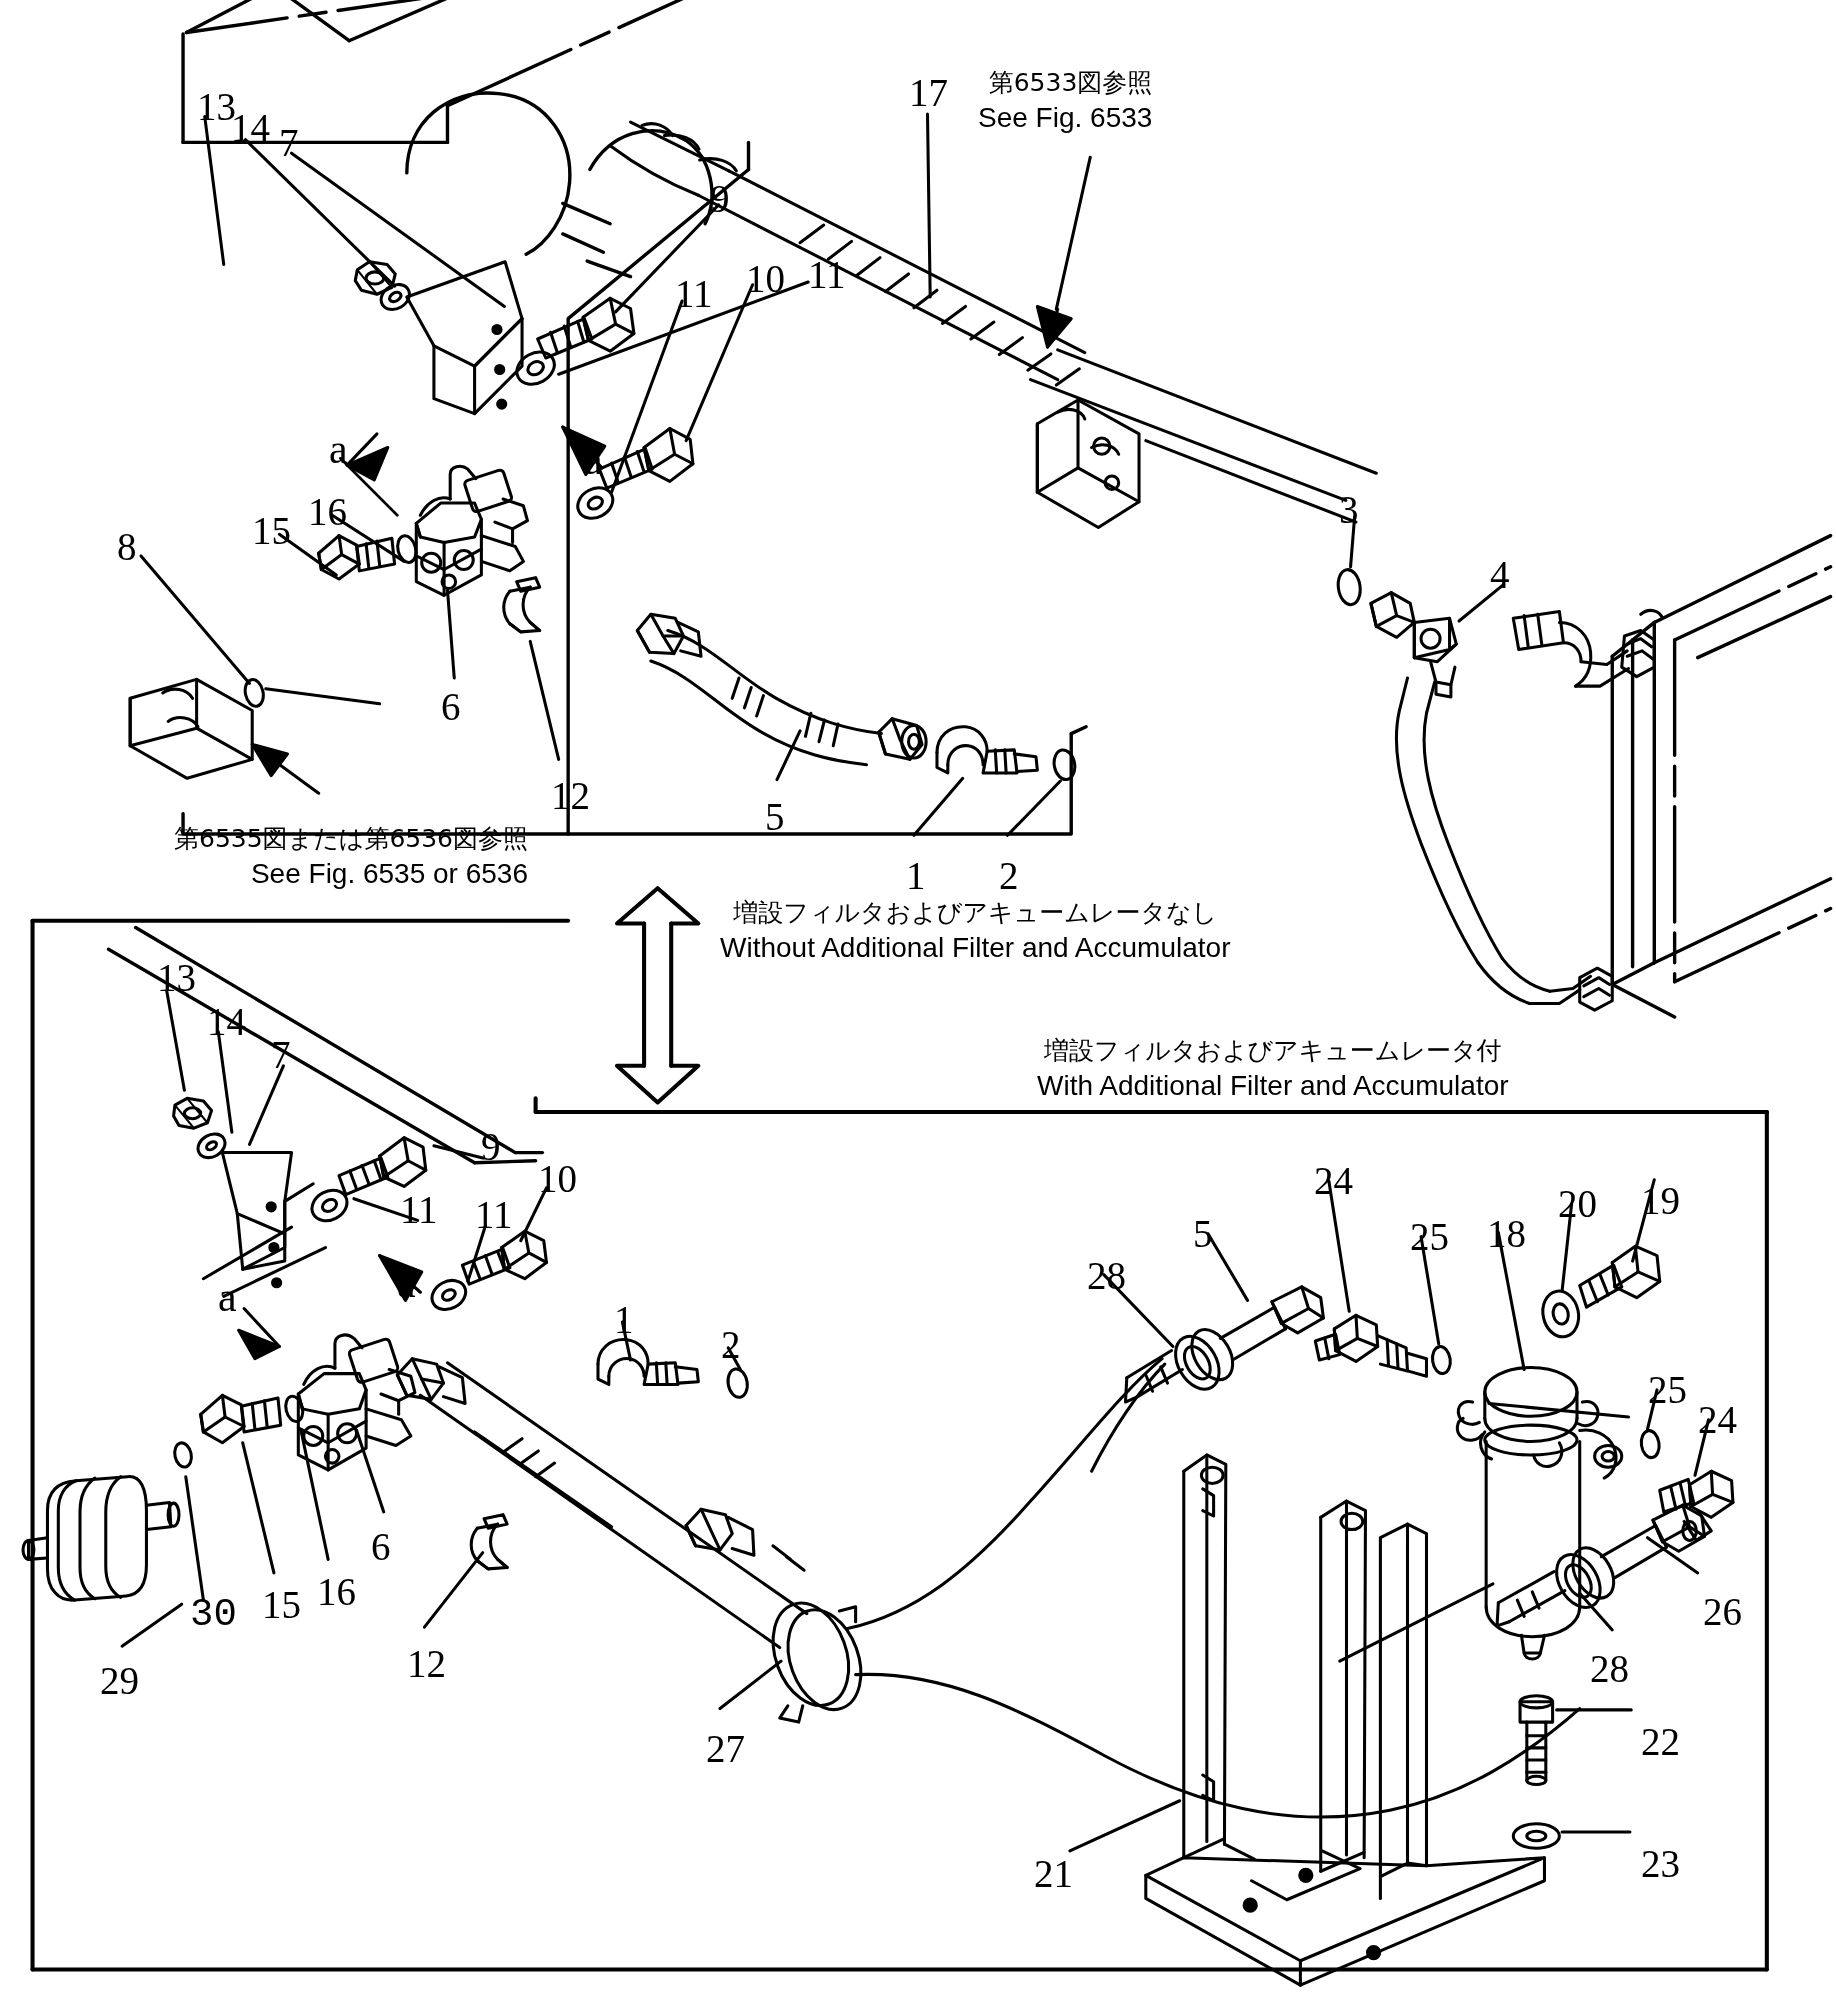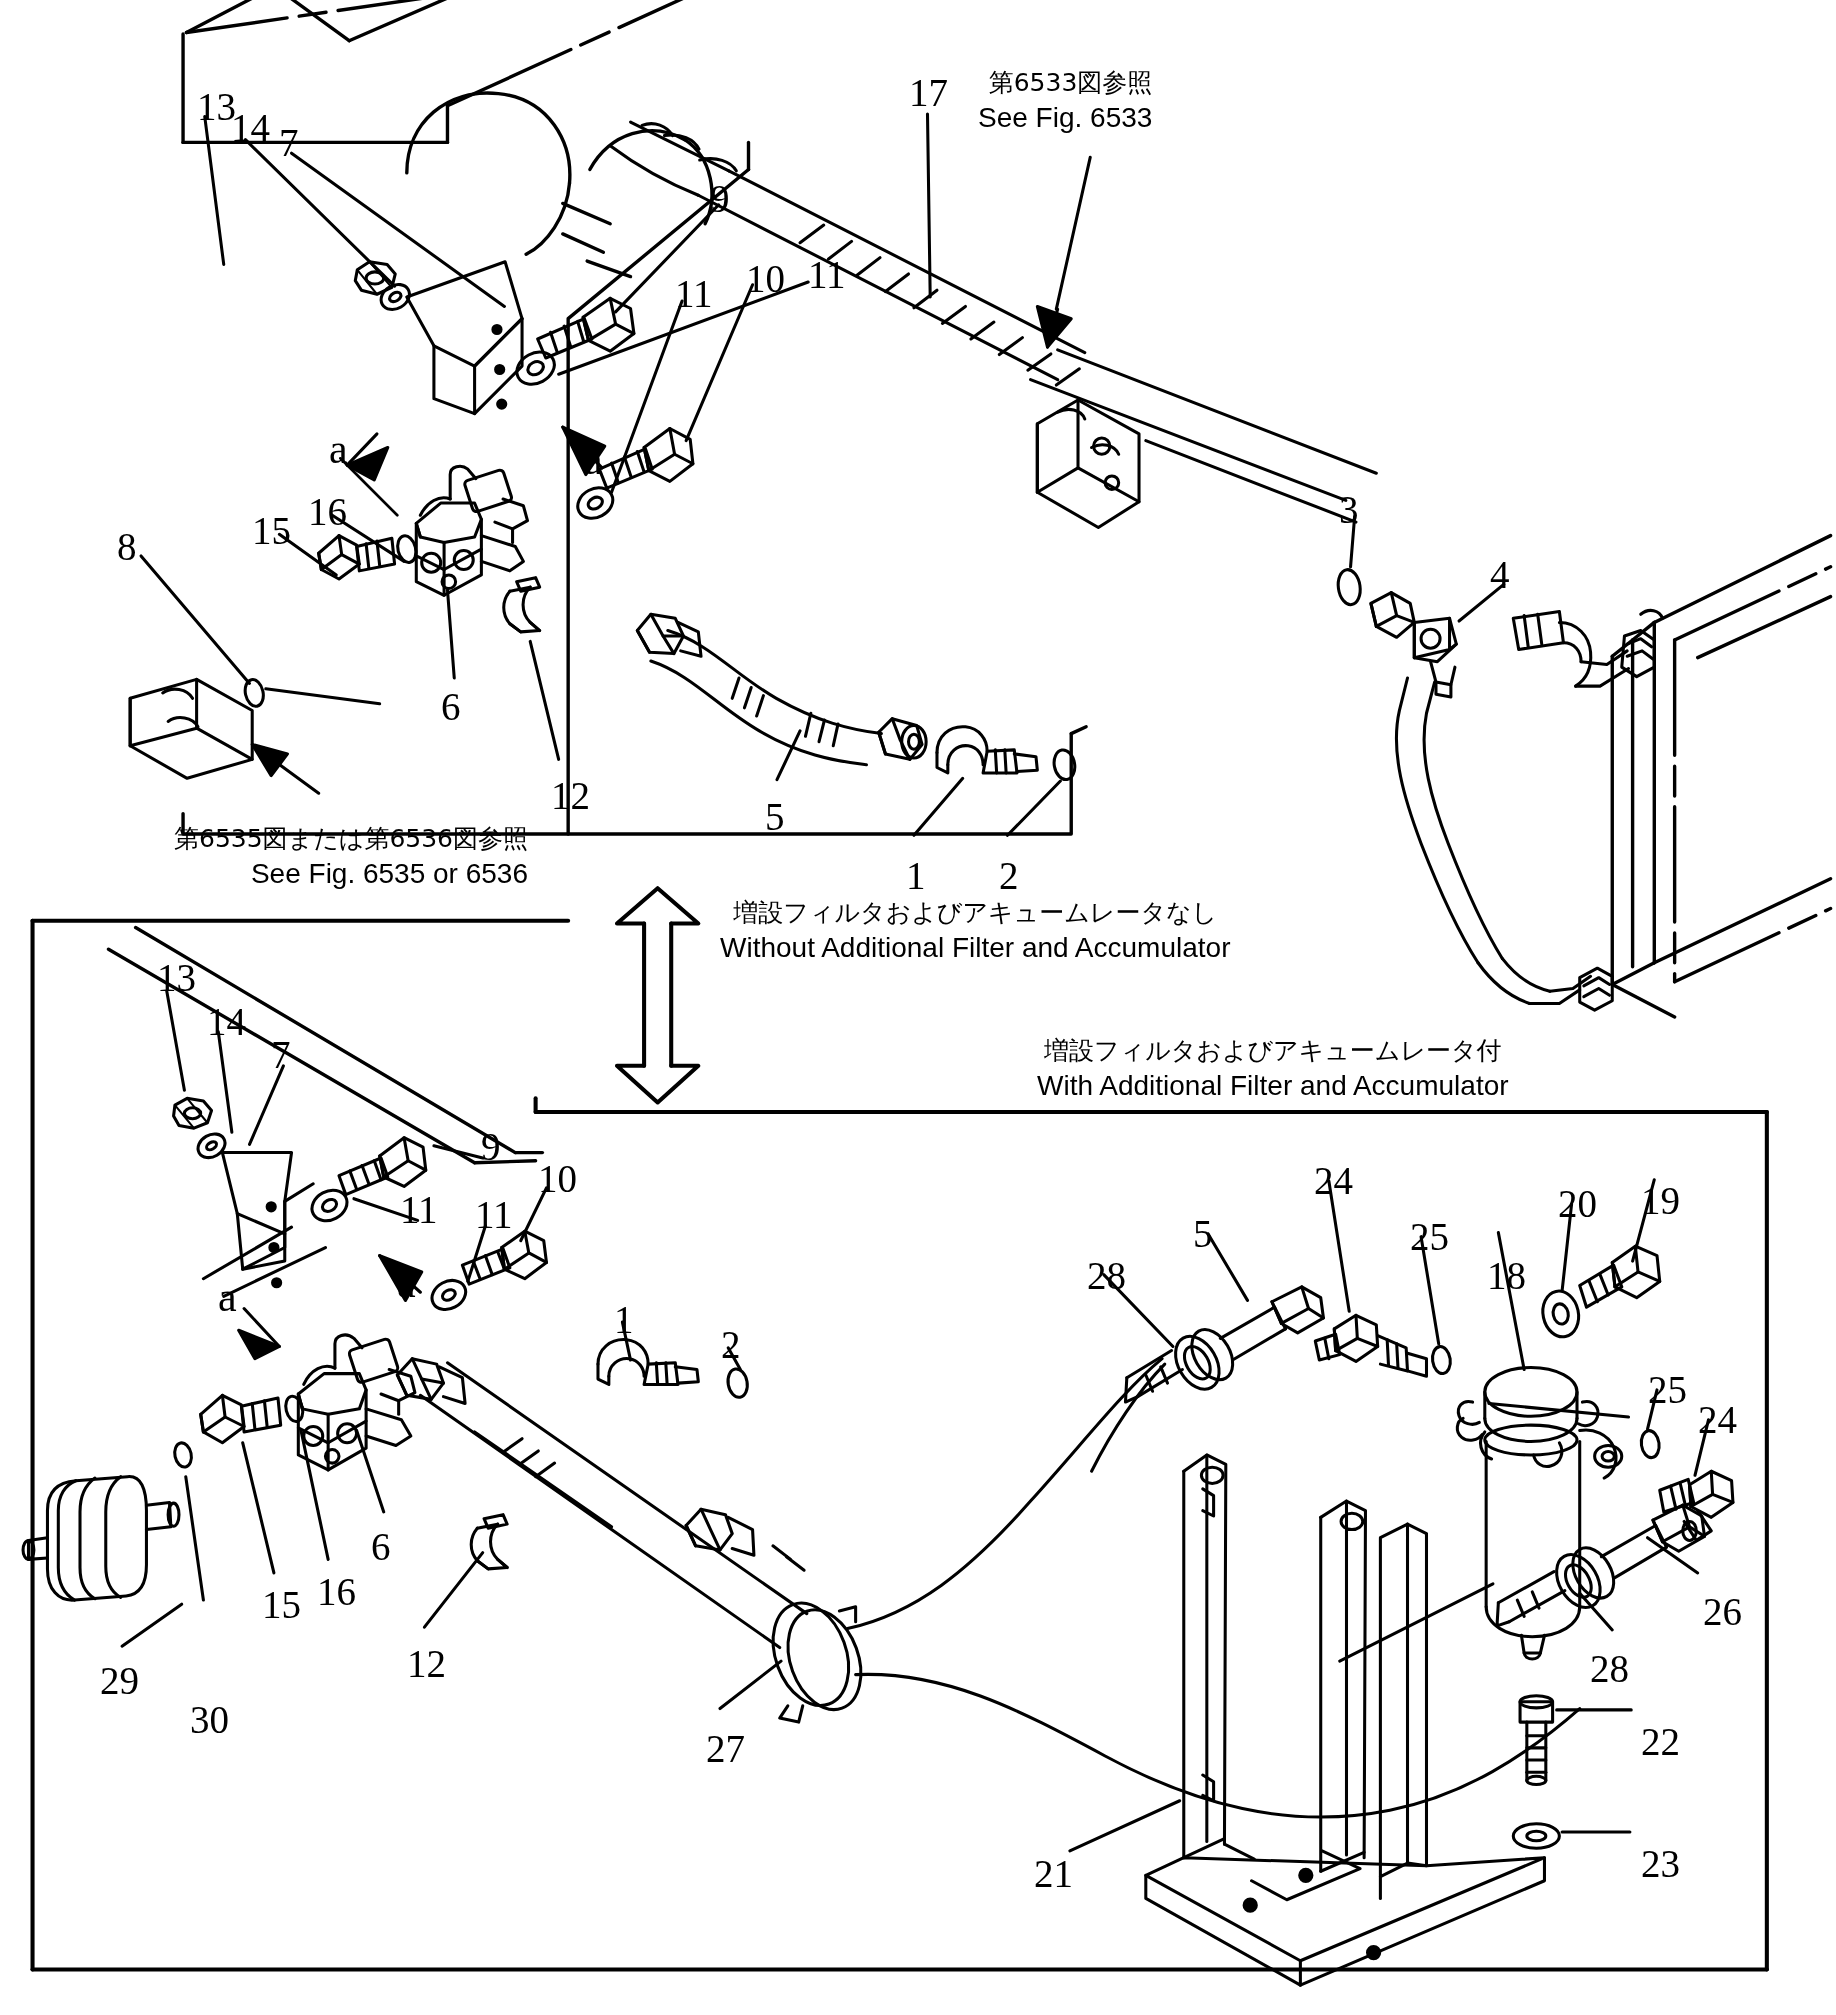--- a/index.html
+++ b/index.html
@@ -737,33 +737,33 @@
 <div class="cal" style="left:157px;top:958px;">13</div>
 <div class="cal" style="left:207px;top:1002px;">14</div>
 <div class="cal" style="left:271px;top:1035px;">7</div>
 <div class="cal" style="left:481px;top:1127px;">9</div>
 <div class="cal" style="left:400px;top:1190px;">11</div>
 <div class="cal" style="left:538px;top:1159px;">10</div>
 <div class="cal" style="left:475px;top:1195px;">11</div>
 <div class="cal-a" style="left:218px;top:1276px;">a</div>
 <div class="cal-a" style="left:397px;top:1262px;">a</div>
 <div class="cal" style="left:100px;top:1661px;">29</div>
-<div class="cal" style="left:190px;top:1700px;">30</div>
+<div class="cal" style="left:190px;top:1596px;font-family:Liberation Mono, monospace;">30</div>
 <div class="cal" style="left:262px;top:1585px;">15</div>
 <div class="cal" style="left:317px;top:1572px;">16</div>
 <div class="cal" style="left:371px;top:1527px;">6</div>
 <div class="cal" style="left:407px;top:1644px;">12</div>
 <div class="cal" style="left:614px;top:1300px;">1</div>
 <div class="cal" style="left:721px;top:1325px;">2</div>
 <div class="cal" style="left:706px;top:1729px;">27</div>
 <div class="cal" style="left:1087px;top:1256px;">28</div>
 <div class="cal" style="left:1193px;top:1214px;">5</div>
 <div class="cal" style="left:1314px;top:1161px;">24</div>
 <div class="cal" style="left:1410px;top:1217px;">25</div>
-<div class="cal" style="left:1487px;top:1256px;">18</div>
+<div class="cal" style="left:1487px;top:1214px;">18</div>
 <div class="cal" style="left:1558px;top:1184px;font-family:Liberation Serif, serif;">20</div>
 <div class="cal" style="left:1641px;top:1159px;margin-top:22px;">19</div>
 <div class="cal" style="left:1648px;top:1370px;">25</div>
 <div class="cal" style="left:1698px;top:1400px;">24</div>
 <div class="cal" style="left:1687px;top:1592px;margin-left:16px;">26</div>
 <div class="cal" style="left:1590px;top:1649px;">28</div>
 <div class="cal" style="left:1641px;top:1722px;">22</div>
 <div class="cal" style="left:1641px;top:1844px;">23</div>
 <div class="cal" style="left:1034px;top:1854px;">21</div>
 

